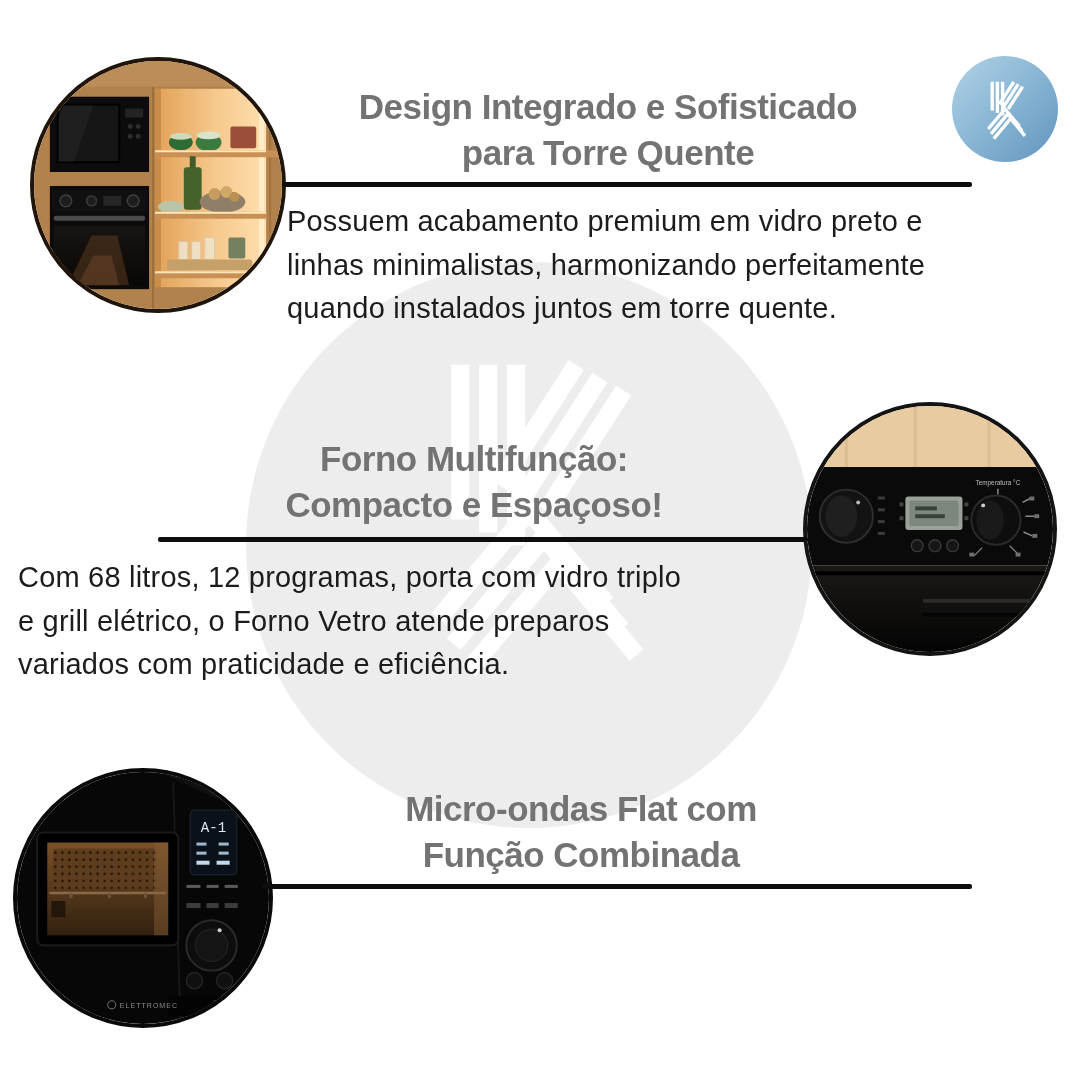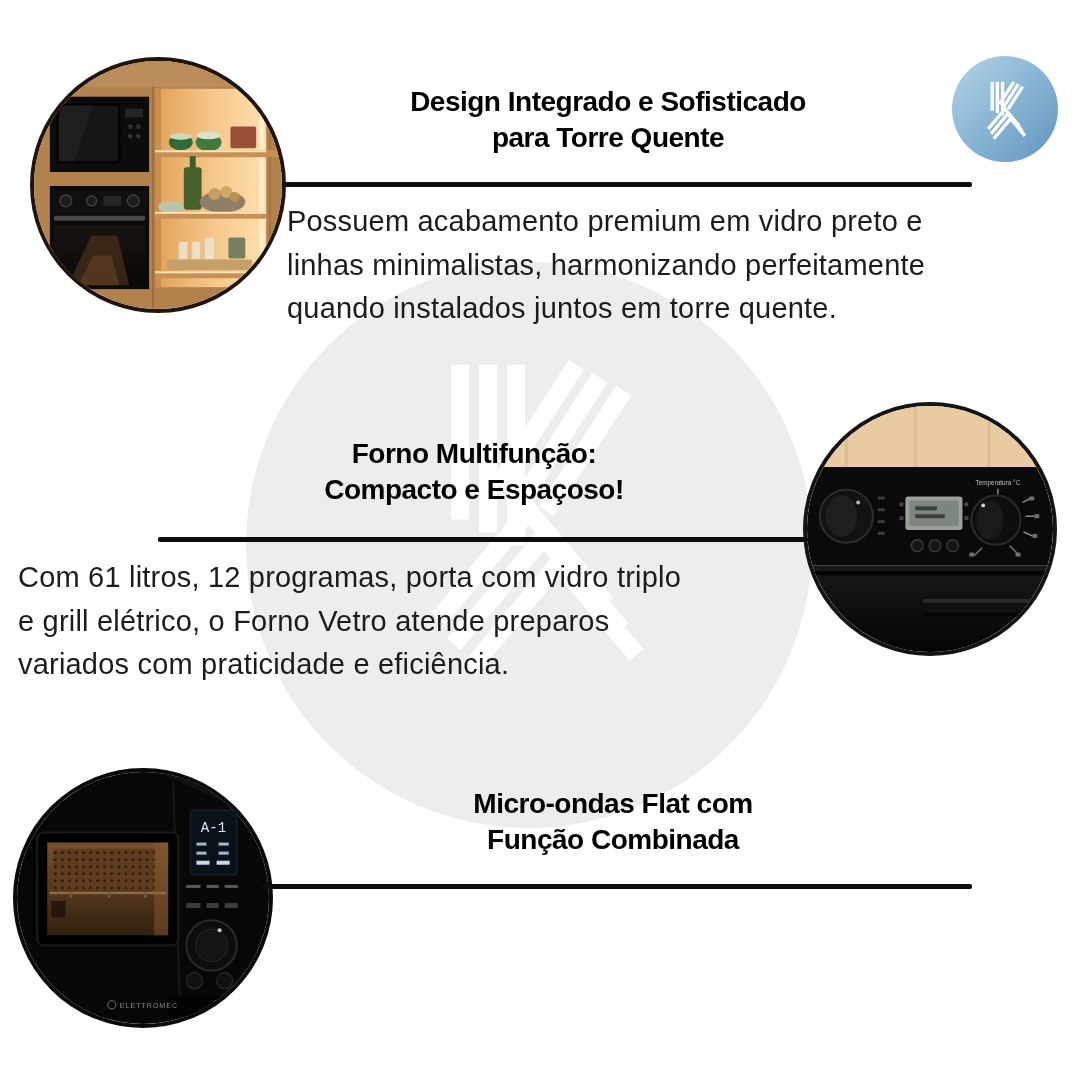--- a/index.html
+++ b/index.html
@@ -23,30 +23,30 @@
   .photo-2{left:803px;top:402px;width:246px;height:246px;border:4px solid #141414;}
   .photo-3{left:13px;top:768px;width:252px;height:252px;border:4px solid #0a0a0a;}
   
   .logo-badge{
     position:absolute;left:952px;top:56px;width:106px;height:106px;border-radius:50%;
     background:linear-gradient(135deg,#b3d3e6 0%,#8cb8d6 45%,#6094bd 100%);
   }
   .logo-badge svg{position:absolute;left:13px;top:13px;width:80px;height:80px;}
   
   .title{
-    position:absolute;font-weight:700;font-size:28px;line-height:1.3;
-    letter-spacing:-0.5px;text-align:center;white-space:pre-line;color:#000000;
+    position:absolute;font-weight:700;font-size:35px;line-height:1.3;
+    letter-spacing:-0.5px;text-align:center;white-space:pre-line;color:#737373;
   }
   .para{
     position:absolute;font-weight:300;font-size:29px;line-height:1.5;
     text-align:left;white-space:pre-line;color:#1c1c1c;letter-spacing:0.2px;
   }
   .title-1{left:298px;top:84px;width:620px;}
   .title-2{left:164px;top:436px;width:620px;}
-  .title-3{left:308px;top:786px;width:610px;}
+  .title-3{left:276px;top:786px;width:610px;}
   .para-1{left:287px;top:200px;width:780px;}
   .para-2{left:18px;top:556px;width:780px;}
   .para-3{left:270px;top:902px;width:780px;}
   
   .rule{position:absolute;height:5px;background:#0d0d0d;border-radius:2px;}
   .rule-1{left:282px;top:182px;width:690px;}
   .rule-2{left:158px;top:537px;width:650px;}
   .rule-3{left:262px;top:884px;width:710px;}
 </style>
 </head>
@@ -211,21 +211,21 @@
         <rect x="0" y="162" width="250" height="88" fill="url(#ovenDoor)"></rect>
         <rect x="0" y="168" width="250" height="4" fill="#000"></rect>
         <rect x="118" y="196" width="132" height="18" fill="#11100e"></rect>
         <rect x="118" y="196" width="132" height="4" fill="#2c2a27"></rect>
         <rect x="118" y="210" width="132" height="4" fill="#050505"></rect>
       </g>
     </svg>
   </div>
 
   <div class="rule rule-2"></div>
-  <div class="para para-2">Com 61 litros, 12 programas, porta com vidro triplo
+  <div class="para para-2">Com 68 litros, 12 programas, porta com vidro triplo
 e grill elétrico, o Forno Vetro atende preparos
 variados com praticidade e eficiência.</div>
 
   <div class="photo photo-3">
     <svg viewBox="0 0 250 250">
       <defs>
         <linearGradient id="cavity" x1="0" y1="0" x2="0" y2="1">
           <stop offset="0" stop-color="#7a5128"></stop>
           <stop offset="1" stop-color="#31200f"></stop>
         </linearGradient>

